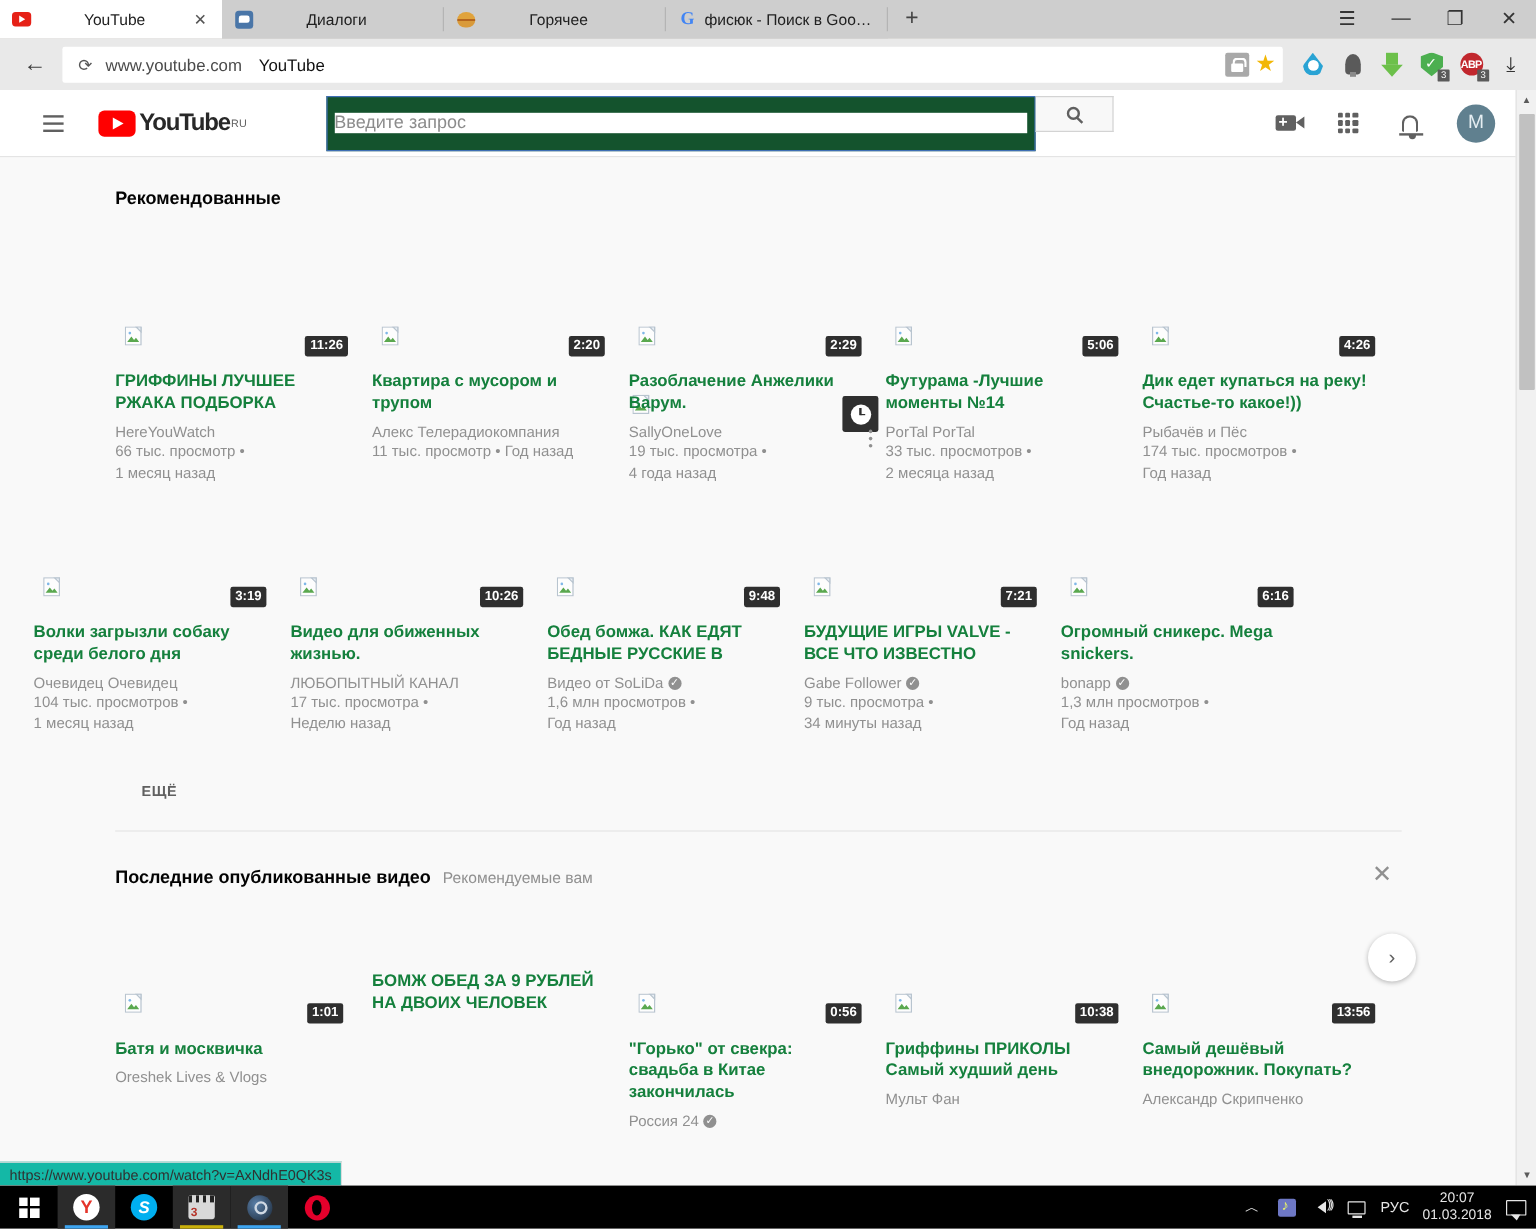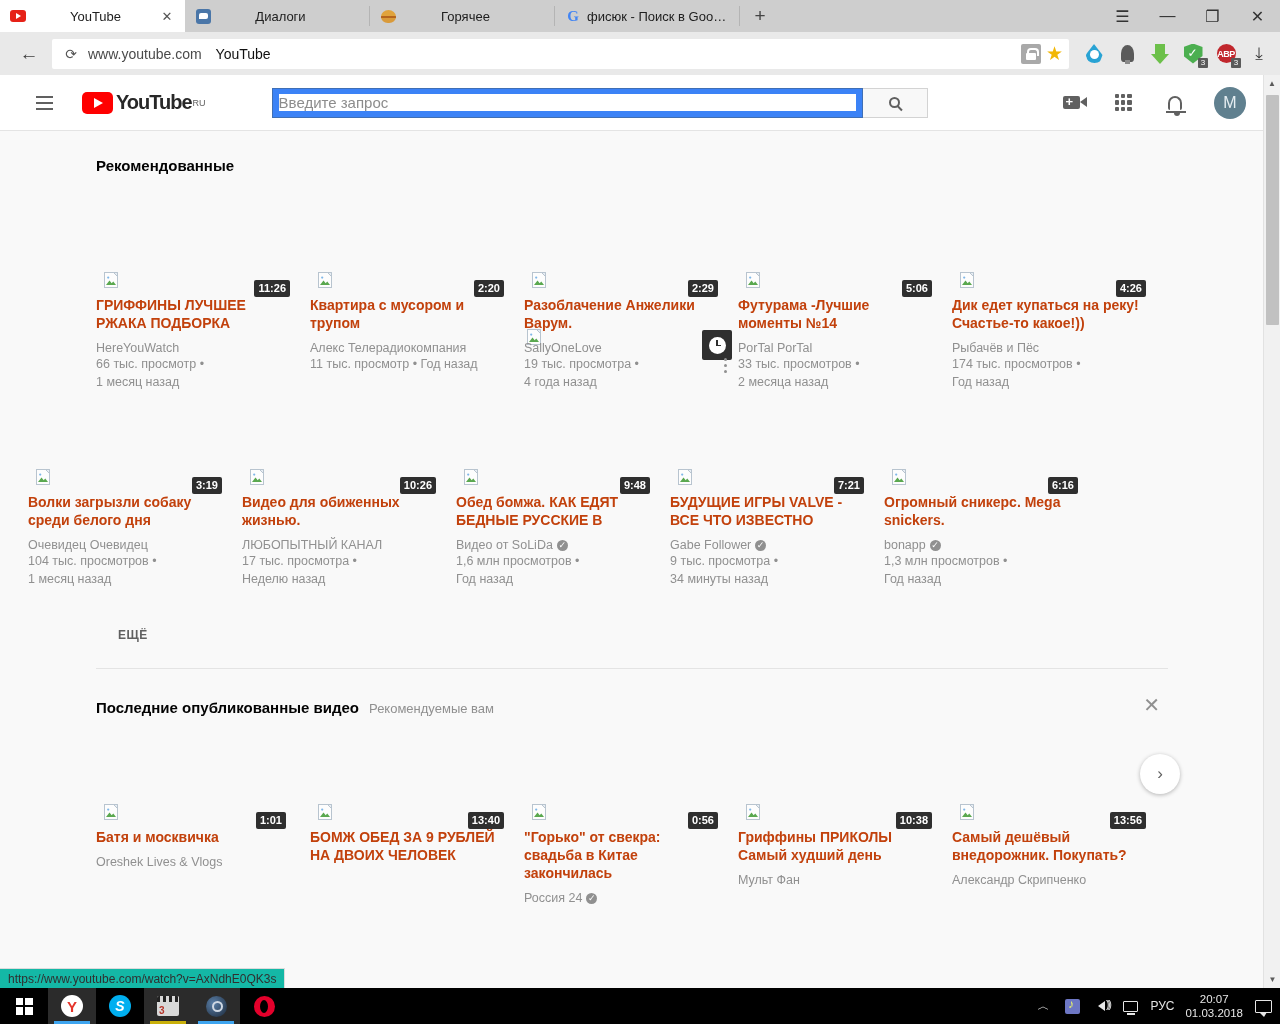--- a/index.html
+++ b/index.html
@@ -120,22 +120,22 @@
   .yt-logo { display: flex; align-items: center; margin-left: 18px; }
   .yt-logo-play { width: 31px; height: 22px; background: #ff0000; border-radius: 5px;
                display:flex; align-items:center; justify-content:center; }
   .yt-logo-play::after { content:""; border-left: 9px solid #fff;
                border-top: 5px solid transparent; border-bottom: 5px solid transparent;
                margin-left: 2px; }
   .yt-logo-text { font-size: 20px; font-weight: bold; color: #282828; margin-left: 3px;
                letter-spacing: -1px; }
   .yt-logo-sup { font-size: 9px; color: #606060; vertical-align: super; margin-left:1px;}
   .searchwrap { display: flex; margin-left: 66px; }
-  .searchbox { width: 591px; height: 30px; border: 1px solid #3f6fb5;
-               background:#3b82f6; display: flex; align-items: center; padding: 0 6px; }
+  .searchbox { width: 591px; height: 46px; border: 1px solid #3f6fb5;
+               background:#14532d; display: flex; align-items: center; padding: 0 6px; }
   .searchbox input { border: none; outline: none; width: 100%; font-size: 15px;
                color: #222; font-family: "Liberation Sans", sans-serif; }
   .searchbox input::placeholder { color: #8c8c8c; }
   .searchbtn { width: 65px; height: 30px; background: #f8f8f8;
                border: 1px solid #d3d3d3; border-left: none; display:flex;
                align-items:center; justify-content:center; }
   .mag { width: 11px; height: 11px; border: 2px solid #606060; border-radius: 50%;
          position: relative; }
   .mag::after { content:""; position:absolute; right:-5px; bottom:-3px; width:7px;
          height:2px; background:#606060; transform: rotate(45deg); }
@@ -172,22 +172,22 @@
   .sec-head .sub { font-size: 13px; color: #909090; margin-left: 10px; }
 
   .grid-row { display: flex; padding-left: 96px; }
   .vcard { width: 214px; margin-right: 0; position: relative; }
   .thumb-area { height: 56px; position: relative; }
   .broken-img { width: 16px; height: 16px; position: absolute; left: 8px; top: 36px; }
   .broken-img svg { display: block; }
   .dur { position: absolute; right: 20px; bottom: -5px; background: #2f2f2f;
          color: #fff; font-size: 11px; font-weight: bold; padding: 2px 4px;
          border-radius: 2px; line-height: 13px; }
-  .vtitle { font-size: 14px; font-weight: bold; color: #c2410c; line-height: 18px;
-            margin-top: 4px; padding-right: 16px; }
+  .vtitle { font-size: 14px; font-weight: bold; color: #15803d; line-height: 18px;
+            margin-top: 16px; padding-right: 16px; }
   .vchan { font-size: 12.5px; color: #909090; margin-top: 9px; display:flex;
            align-items:center; gap: 4px; }
   .verified { width: 11px; height: 11px; border-radius: 50%; background: #909090;
               position: relative; flex: 0 0 11px; }
   .verified::after { content:"✓"; position: absolute; left: 1.5px; top: -2px;
               color:#fff; font-size: 9px; line-height: 14px; }
   .vmeta { font-size: 12.5px; color: #909090; margin-top: 0; line-height: 18px; }
   .dots { position: absolute; left: -14px; top: 122px; display:flex;
           flex-direction: column; gap: 3px; }
   .dots i { width: 3px; height: 3px; background: #909090; border-radius: 50%; }
@@ -658,31 +658,20 @@
             </span>
             <span class="dur" style="right:24px;">1:01</span>
           </div>
           <div class="vtitle">Батя и москвичка</div>
           <div class="vchan">
               <span>Oreshek Lives &amp; Vlogs</span>
             </div>
         </div>
 
         <div class="vcard">
-          <div class="thumb-area">
-            <span class="broken-img">
-              <svg width="16" height="16" viewBox="0 0 16 16">
-                  <rect x="0.5" y="0.5" width="13" height="15" fill="#fdfdfd" stroke="#b8c4cf"></rect>
-                  <path d="M13.5 0.5 L13.5 4.5 L9.5 0.5 Z" fill="#e8eef4" stroke="#b8c4cf"></path>
-                  <path d="M2 13 l3.5-4.5 2.2 2.8 1.6-1.8 2.7 3.5z" fill="#5aa84f"></path>
-                  <circle cx="4.2" cy="5.6" r="1.1" fill="#7fb7e8"></circle>
-                </svg>
-            </span>
-            <span class="dur">13:40</span>
-          </div>
           <div class="vtitle">БОМЖ ОБЕД ЗА 9 РУБЛЕЙ НА ДВОИХ ЧЕЛОВЕК</div>
           <div class="vchan">
               <span></span>
             </div>
         </div>
 
         <div class="vcard">
           <div class="thumb-area">
             <span class="broken-img">
               <svg width="16" height="16" viewBox="0 0 16 16">

